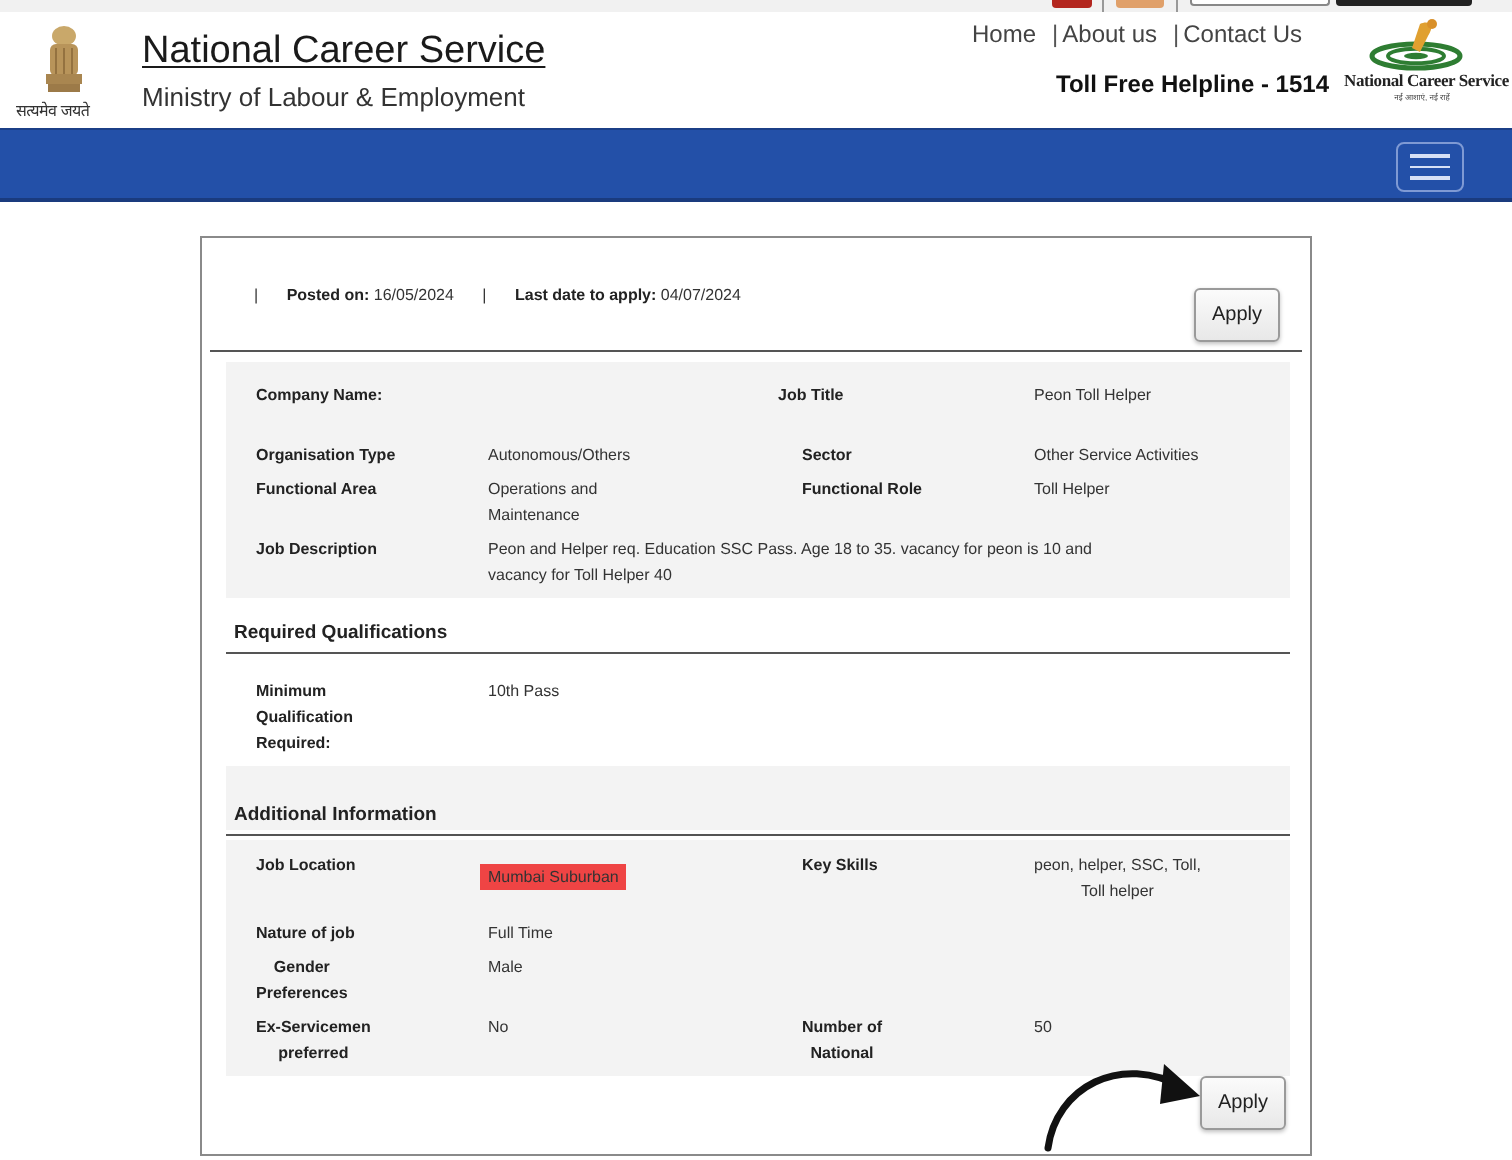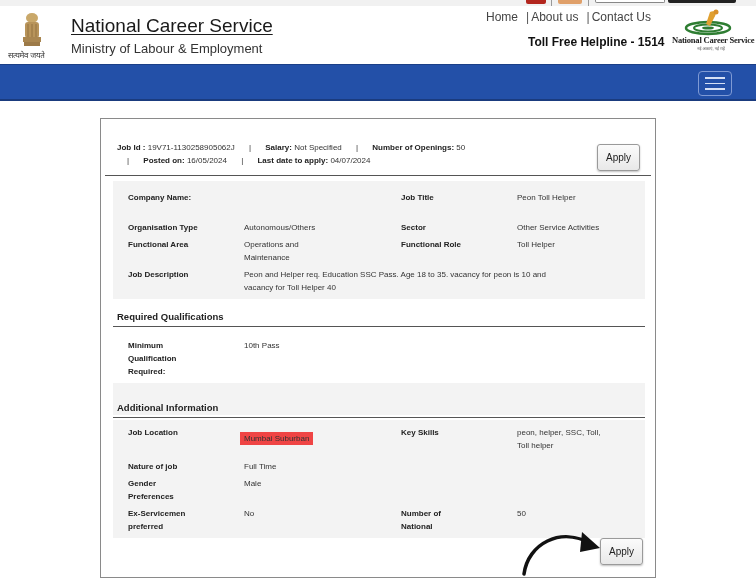--- a/index.html
+++ b/index.html
@@ -45,21 +45,21 @@
   .apply-btn { position: absolute; background: linear-gradient(#fbfbfb, #e8e8e8); border: 1px solid #9a9a9a; border-radius: 3px; font-size: 10px; color: #222; font-family: "Liberation Sans", sans-serif; box-shadow: 0 1px 2px rgba(0,0,0,0.25); cursor: pointer; }
   .apply-top { left: 496px; top: 25px; width: 43px; height: 27px; }
   .apply-bottom { left: 499px; top: 419px; width: 43px; height: 27px; }
   .divider { position: absolute; left: 4px; width: 546px; height: 1px; background: #555; }
   .d1 { top: 56px; }
 
   .panel { position: absolute; left: 12px; width: 532px; background: #f3f3f3; }
   .p1 { top: 62px; height: 118px; }
   .p2 { top: 212px; height: 68px; background: #fff; }
   .p2b { top: 264px; height: 32px; }
-  .p3 { top: 301px; height: 118px; }
+  .p3 { top: 301px; height: 118px; text-align: center; }
 
   .field-label { position: absolute; font-size: 8px; font-weight: bold; color: #222; line-height: 13px; }
   .field-value { position: absolute; font-size: 8px; color: #333; line-height: 13px; }
 
   .section-title { position: absolute; left: 16px; font-size: 9.5px; font-weight: bold; color: #222; }
   .sec-rq { top: 192px; }
   .sec-ai { top: 283px; }
   .d2 { top: 207px; left: 12px; width: 532px; background: #555; }
   .d3 { top: 298px; left: 12px; width: 532px; background: #555; }
 
@@ -119,45 +119,35 @@
 <div class="navbar">
   <div class="hamburger">
     <span></span>
     <span></span>
     <span></span>
   </div>
 </div>
 
 <div class="card">
   <div class="job-meta">
-    <div>
-      <b>Job Id :</b>
-      <span>19V71-1130258905062J</span>
-      <span class="pipe">|</span>
-      <b>Salary:</b>
-      <span>Not Specified</span>
-      <span class="pipe">|</span>
-      <b>Number of Openings:</b>
-      <span>50</span>
-    </div>
     <div style="padding-left:10px">
       <span style="margin-right:12px">|</span>
       <b>Posted on:</b>
       <span>16/05/2024</span>
       <span class="pipe">|</span>
       <b>Last date to apply:</b>
       <span>04/07/2024</span>
     </div>
   </div>
   <button class="apply-btn apply-top">Apply</button>
   <div class="divider d1"></div>
 
   <div class="panel p1">
     <div class="field-label" style="left:15px;top:10px">Company Name:</div>
-    <div class="field-label" style="left:288px;top:10px">Job Title</div>
+    <div class="field-label" style="left:276px;top:10px">Job Title</div>
     <div class="field-value" style="left:404px;top:10px">Peon Toll Helper</div>
 
     <div class="field-label" style="left:15px;top:40px">Organisation Type</div>
     <div class="field-value" style="left:131px;top:40px">Autonomous/Others</div>
     <div class="field-label" style="left:288px;top:40px">Sector</div>
     <div class="field-value" style="left:404px;top:40px">Other Service Activities</div>
 
     <div class="field-label" style="left:15px;top:57px">Functional Area</div>
     <div class="field-value" style="left:131px;top:57px">
       <div>Operations and</div>

